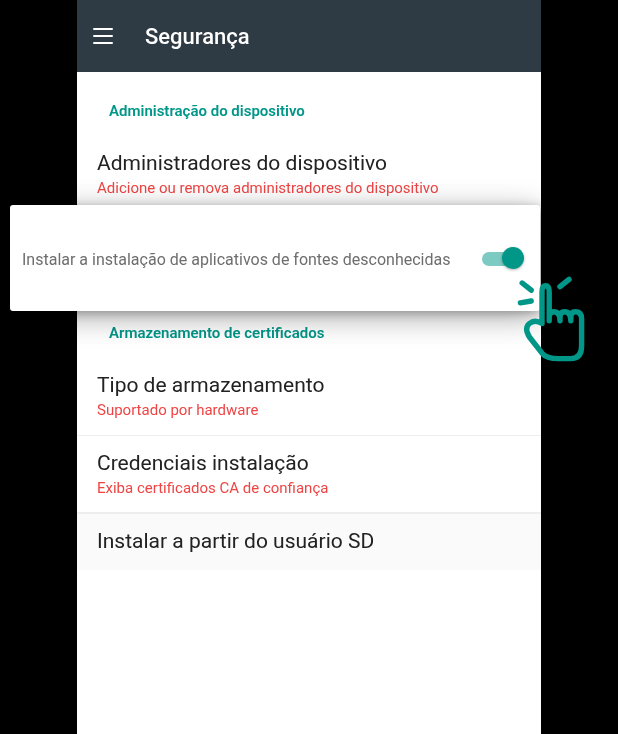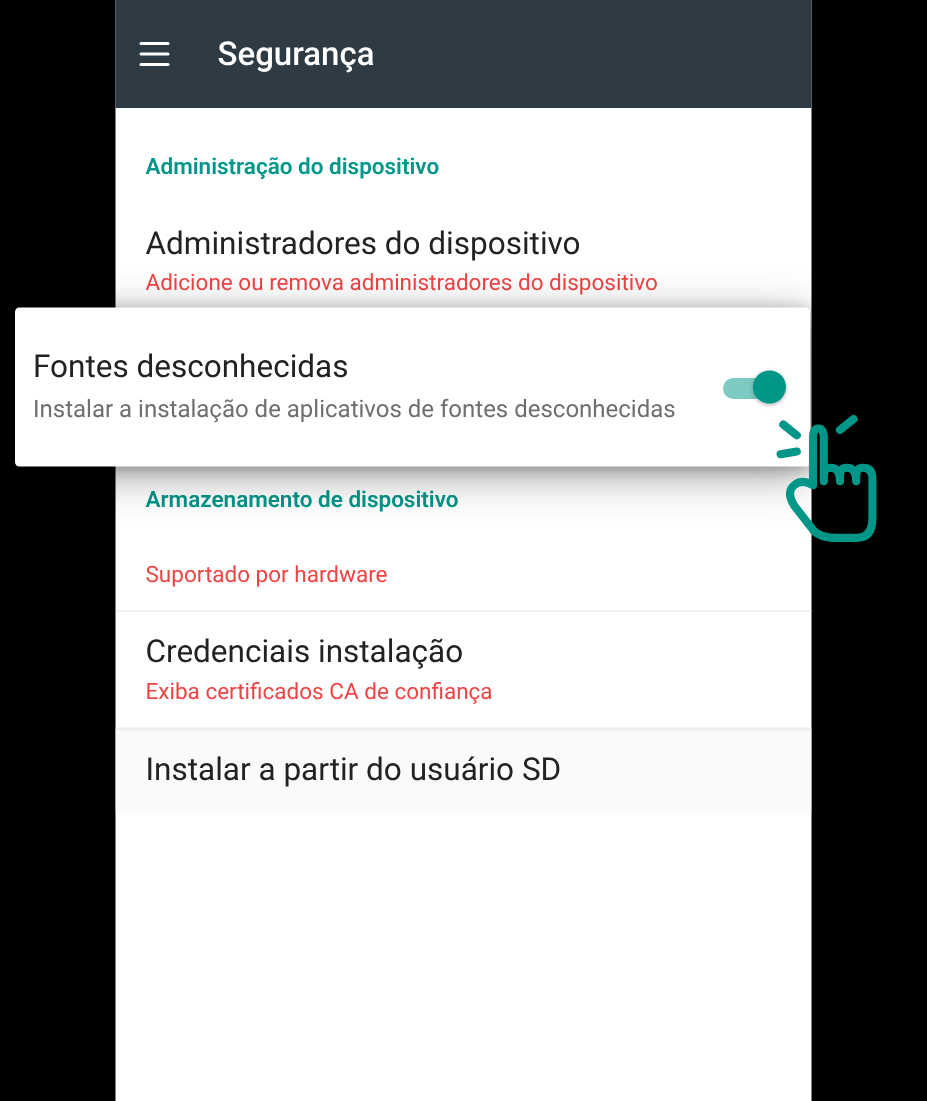--- a/index.html
+++ b/index.html
@@ -22,21 +22,21 @@
     padding: 0 16px;
   }
   .menu-icon { width: 24px; height: 24px; display: flex; flex-direction: column; justify-content: center; gap: 5px; cursor: pointer; }
   .menu-icon span { display: block; height: 2px; width: 20px; background: #fff; border-radius: 1px; }
   .appbar-title { color: #fff; font-size: 22px; font-weight: 500; margin-left: 28px; }
   .content { flex: 1; overflow: hidden; display: flex; flex-direction: column; }
   .section-header {
     color: #009688;
     font-size: 15px;
     font-weight: 600;
-    padding: 30px 20px 16px 20px;
+    padding: 30px 20px 16px 32px;
   }
   .item {
     padding: 14px 20px 14px 20px;
     border-bottom: 1px solid #eeeeee;
     cursor: pointer;
   }
   .item:last-child { border-bottom: none; }
   .item-title { color: #222; font-size: 21px; font-weight: 400; line-height: 1.3; }
   .item-sub { color: #ef4444; font-size: 15px; font-weight: 400; margin-top: 2px; line-height: 1.3; }
   .gap { height: 100px; }
@@ -98,43 +98,43 @@
     <div class="section-header">Administração do dispositivo</div>
 
     <div class="item">
       <div class="item-title">Administradores do dispositivo</div>
       <div class="item-sub">Adicione ou remova administradores do dispositivo</div>
     </div>
 
     <div class="gap"></div>
 
     <div class="section-cred">
-      <div class="section-header">Armazenamento de dispositivo</div>
+      <div class="section-header">Armazenamento de certificados</div>
 
       <div class="item">
+        <div class="item-title">Tipo de armazenamento</div>
         <div class="item-sub">Suportado por hardware</div>
       </div>
 
       <div class="item">
         <div class="item-title">Credenciais instalação</div>
         <div class="item-sub">Exiba certificados CA de confiança</div>
       </div>
 
 
       <div class="item last-item">
         <div class="item-title">Instalar a partir do usuário SD</div>
       </div>
     </div>
 
   </div>
 </div>
 
 <div class="float-card">
   <div class="float-text">
-    <div class="float-title">Fontes desconhecidas</div>
     <div class="float-sub">Instalar a instalação de aplicativos de fontes desconhecidas</div>
   </div>
   <div class="toggle">
     <div class="toggle-track"></div>
     <div class="toggle-thumb"></div>
   </div>
 </div>
 
 <svg class="hand" viewBox="0 0 100 100">
   <g fill="none" stroke="#009688" stroke-width="6" stroke-linecap="round" stroke-linejoin="round">

